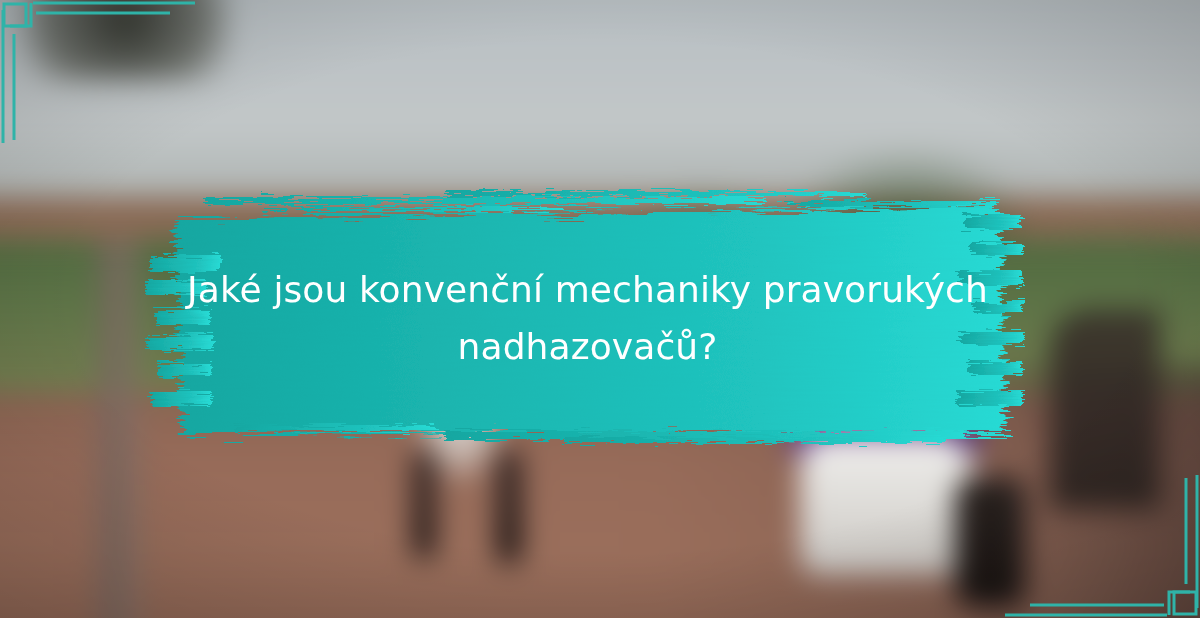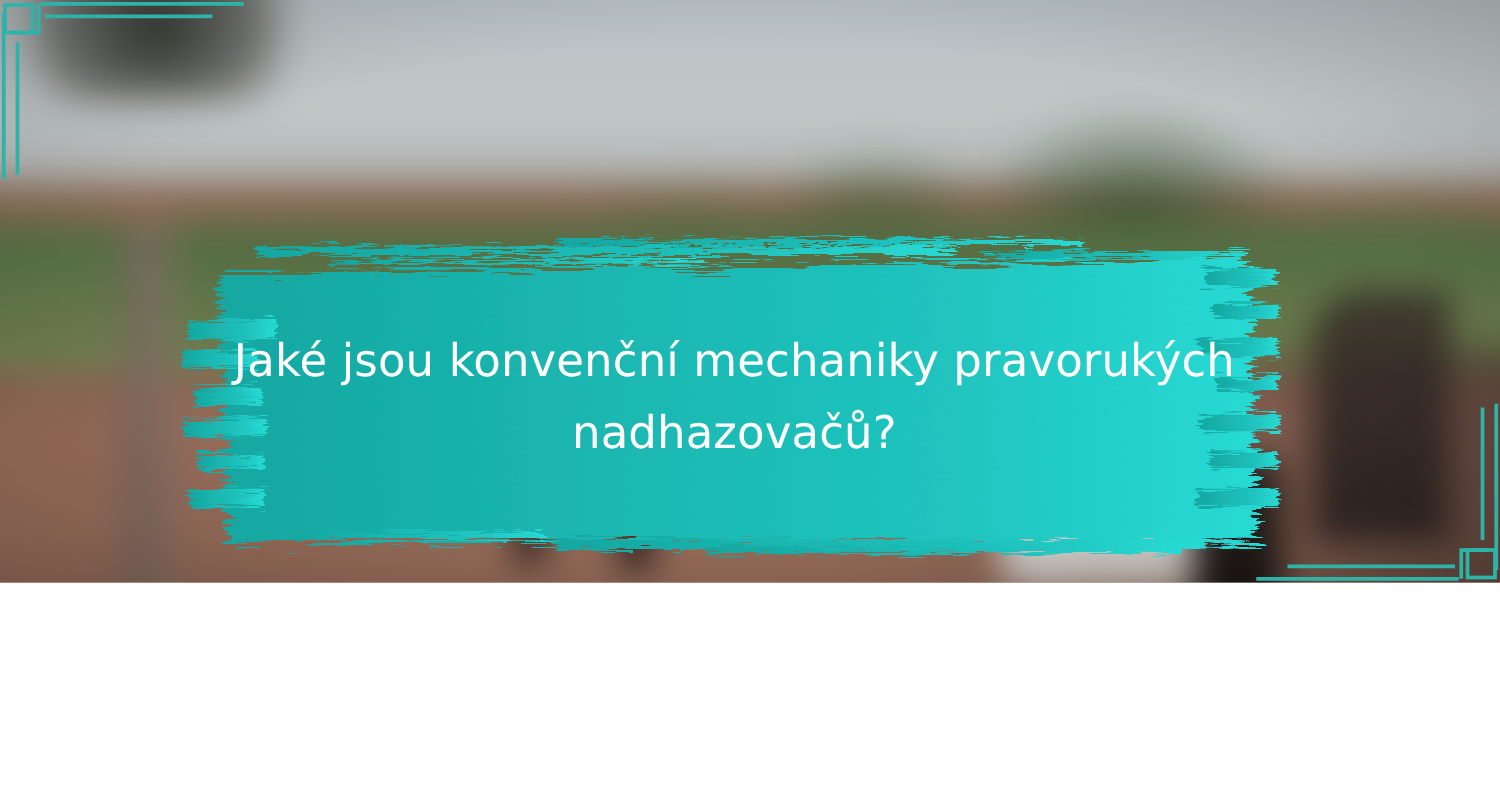--- a/index.html
+++ b/index.html
@@ -5,21 +5,21 @@
   * { margin:0; padding:0; box-sizing:border-box; }
 
   html, body {
     width:1200px; height:630px;
     overflow:hidden;
     font-family:"DejaVu Sans", sans-serif;
   }
 
   .card {
     position:relative;
-    width:1200px; height:466px;
+    width:1200px; height:618px;
     overflow:hidden;
     background:#8a6a55;
   }
 
   
   .bg-photo {
     position:absolute; inset:-40px;
     filter: blur(14px) saturate(0.92);
   }
 

